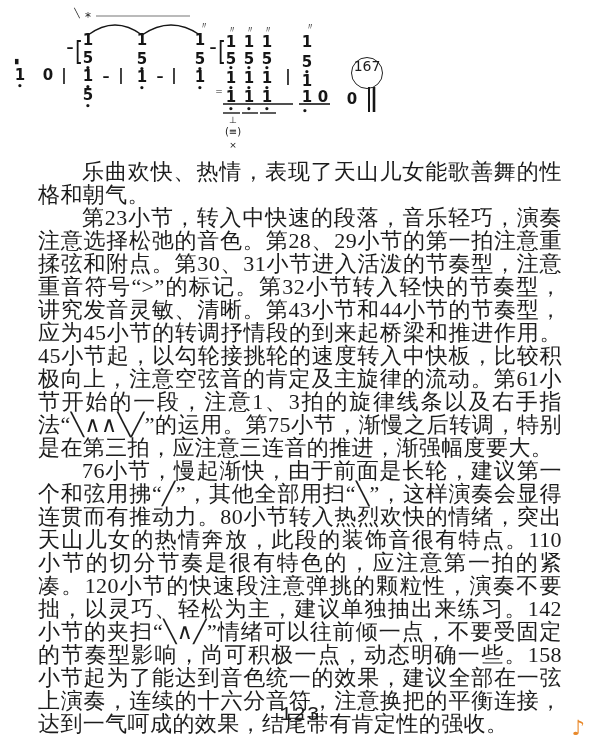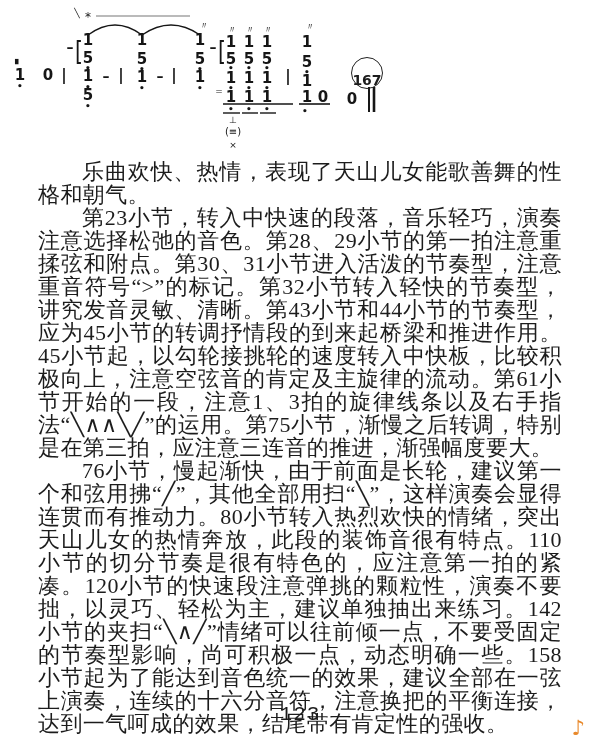--- a/index.html
+++ b/index.html
@@ -28,22 +28,22 @@
   .dash{font-size:14px;font-weight:bold;}
   .dot{font-size:9px;font-weight:bold;}
   .tiny{font-size:9px;}
   .star{font-size:12px;}
   .trem{font-size:10px;color:#333;}
   .paren{font-size:10px;}
   .bracket{font-size:27px;font-weight:400;transform:translate(-50%,-50%) scaleX(0.75);}
   .measure-circle{
     position:absolute;left:351px;top:57px;width:30px;height:30px;
     border:1.6px solid #222;border-radius:50%;
-    display:flex;align-items:flex-end;justify-content:center;
-    font-family:"DejaVu Sans",sans-serif;font-size:14px;font-weight:bold;
+    display:flex;align-items:flex-start;justify-content:center;
+    font-family:"DejaVu Sans",sans-serif;font-size:14px;font-weight:normal;
   }
   
   .body-text{position:absolute;left:0;top:160px;width:600px;padding:0 38px;box-sizing:border-box;}
   h3.sec{
     font-size:17.5px;font-weight:bold;margin:0 0 6px 0;letter-spacing:1px;
   }
   h3.sec.second{margin-top:21px;}
   p.para{
     font-size:22px;line-height:23px;margin:0;
     text-align:justify;text-indent:2em;letter-spacing:0.4px;

